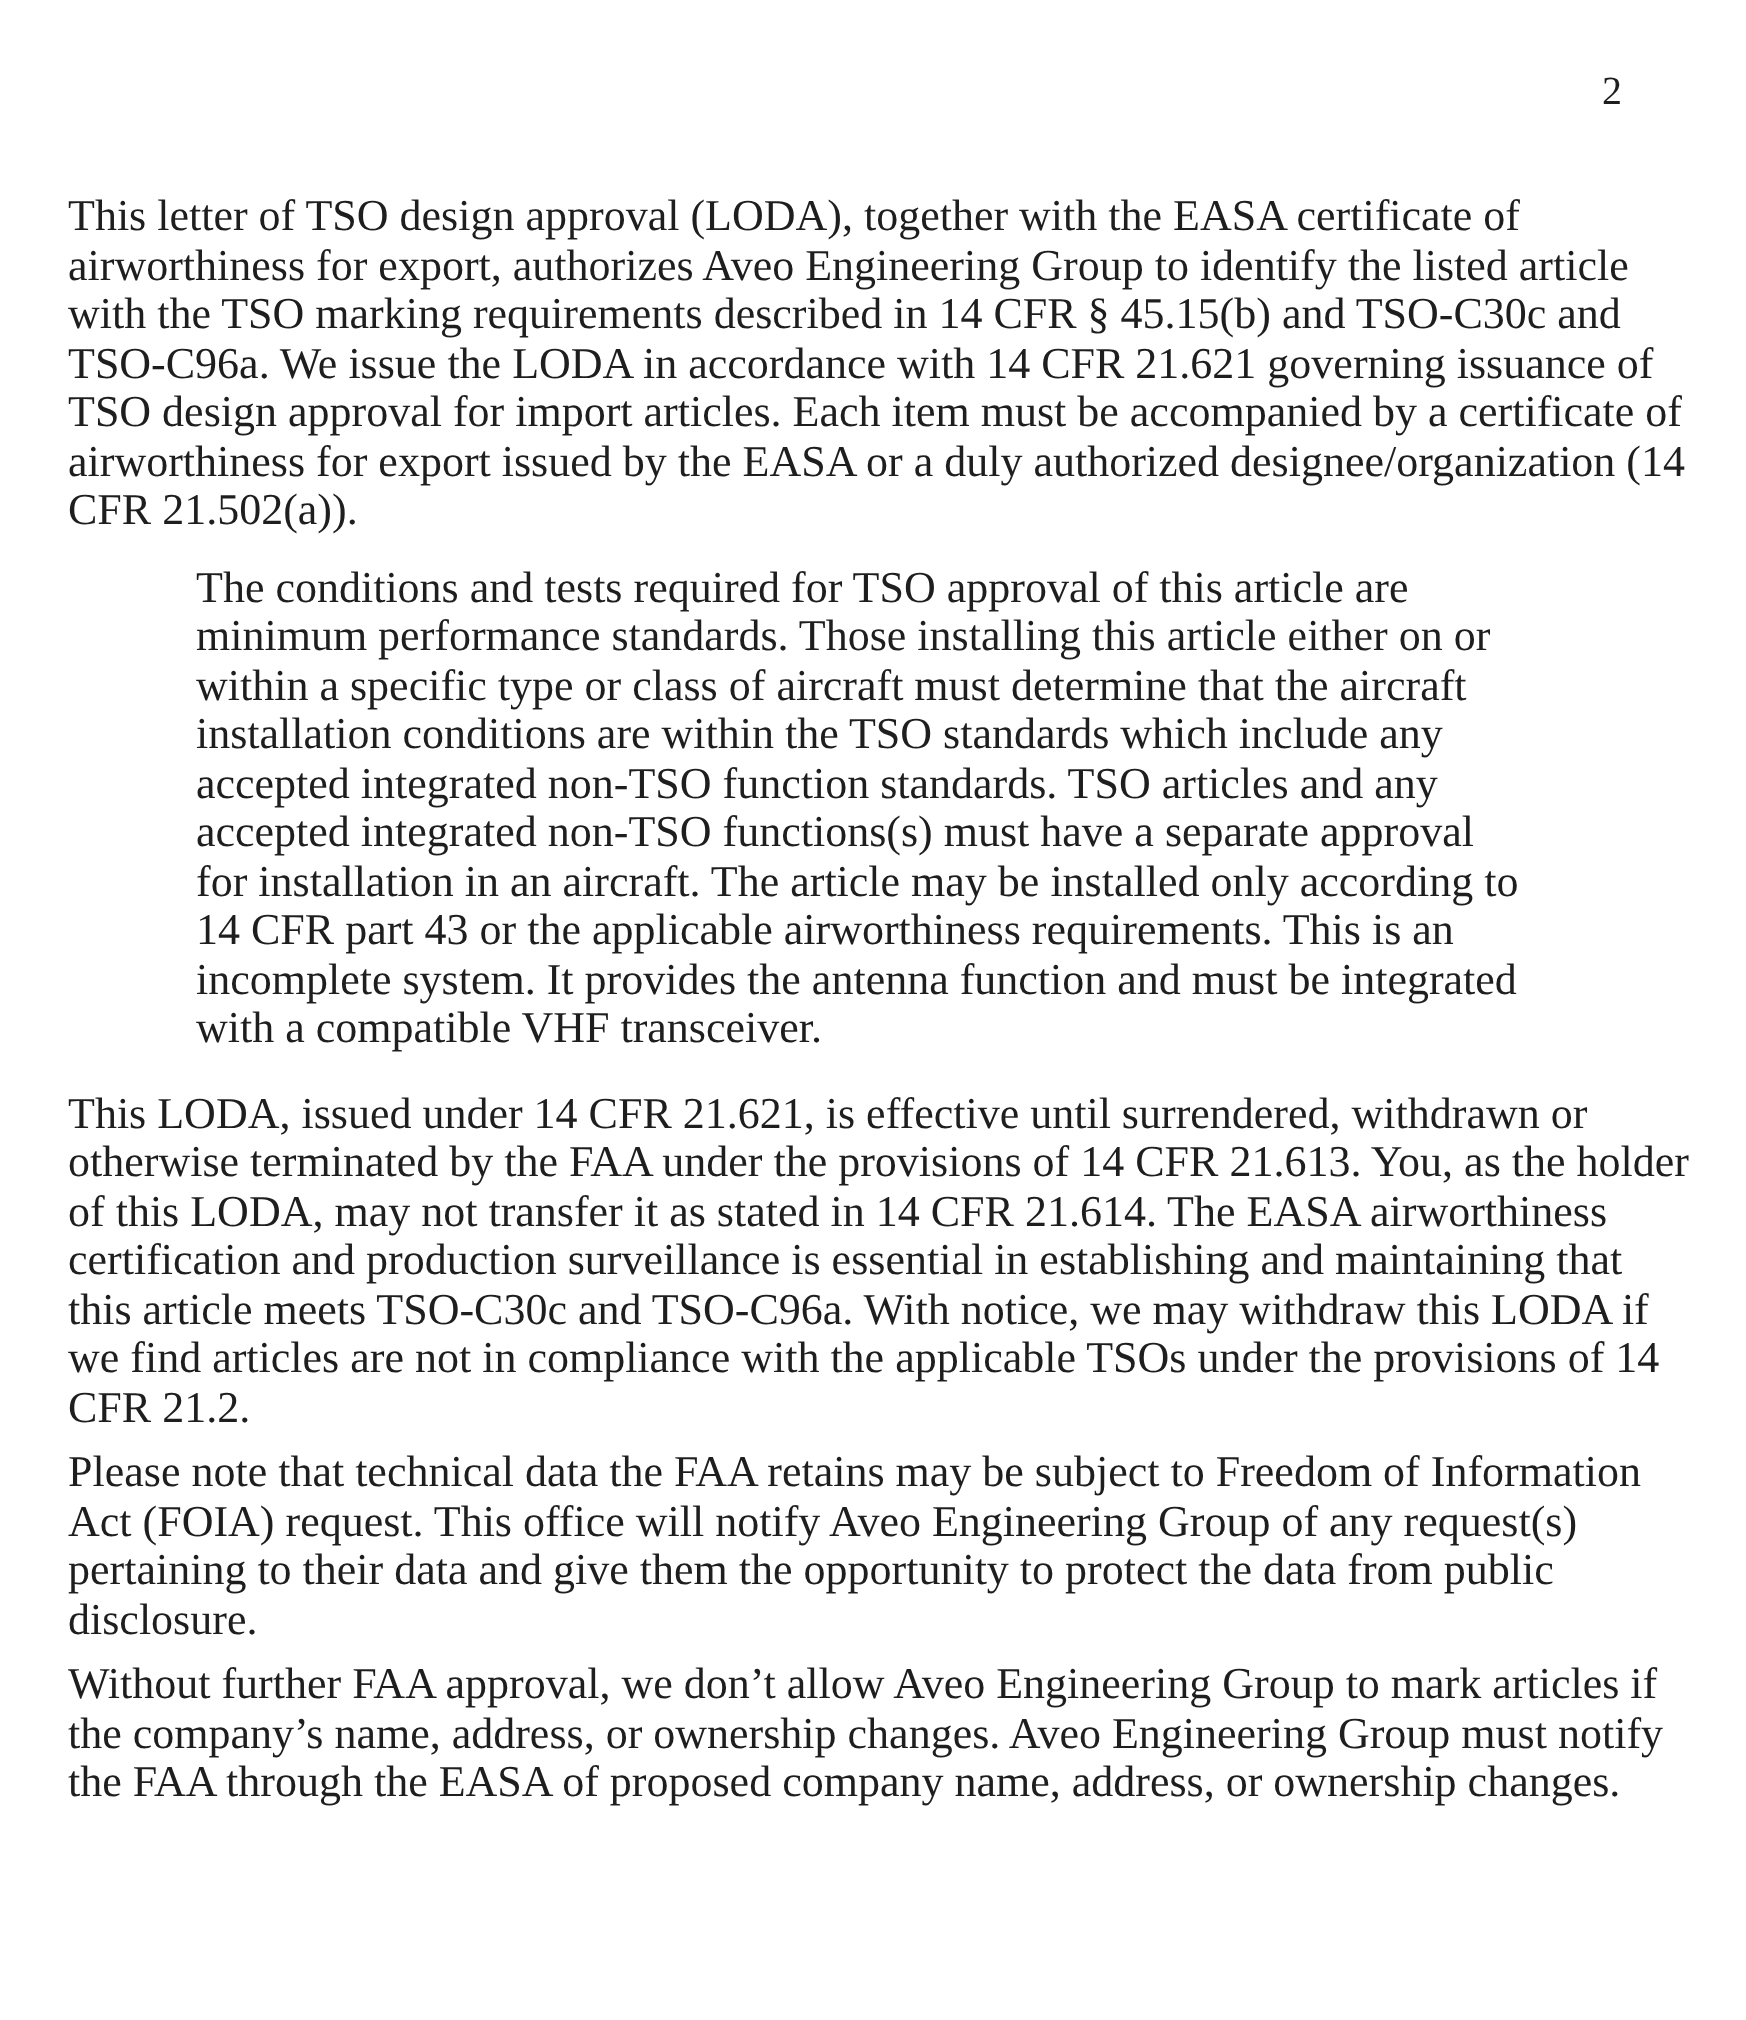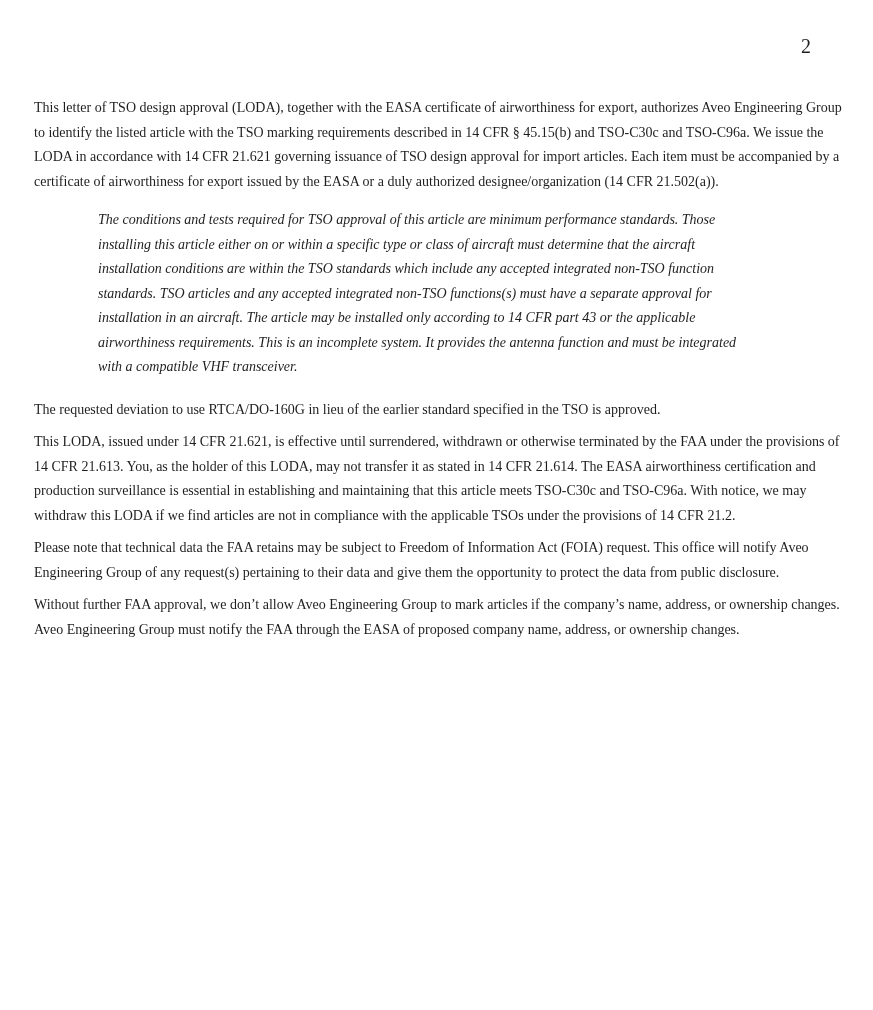--- a/index.html
+++ b/index.html
@@ -22,47 +22,45 @@
     right: 62px;
     font-size: 20px;
     line-height: 24px;
     color: #1e1e1e;
   }
   .content {
     position: absolute;
     top: 96px;
     left: 34px;
     width: 814px;
-    font-size: 14px;
+    font-size: 22px;
     line-height: 24.5px;
     text-align: left;
   }
   .content p {
     margin: 0 0 8px 0;
   }
   .content p.quote {
     margin: 14px 88px 18px 64px;
-    font-style: italic;
   }
 </style>
 </head>
 <body>
 
 <div class="page">
 
   <div class="page-number">2</div>
 
   <div class="content">
 
     <p class="body">This letter of TSO design approval (LODA), together with the EASA certificate of airworthiness for export, authorizes Aveo Engineering Group to identify the listed article with the TSO marking requirements described in 14 CFR § 45.15(b) and TSO-C30c and TSO-C96a.  We issue the LODA in accordance with 14 CFR 21.621 governing issuance of TSO design approval for import articles.  Each item must be accompanied by a certificate of airworthiness for export issued by the EASA or a duly authorized designee/organization (14 CFR 21.502(a)).</p>
 
 
     <p class="quote">The conditions and tests required for TSO approval of this article are minimum performance standards.  Those installing this article either on or within a specific type or class of aircraft must determine that the aircraft installation conditions are within the TSO standards which include any accepted integrated non-TSO function standards.  TSO articles and any accepted integrated non-TSO functions(s) must have a separate approval for installation in an aircraft.  The article may be installed only according to 14 CFR part 43 or the applicable airworthiness requirements.   This is an incomplete system.  It provides the antenna function and must be integrated with a compatible VHF transceiver.</p>
 
-    <p class="body">The requested deviation to use RTCA/DO-160G in lieu of the earlier standard specified in the TSO is approved.</p>
 
     <p class="body">This LODA, issued under 14 CFR 21.621, is effective until surrendered, withdrawn or otherwise terminated by the FAA under the provisions of 14 CFR 21.613.  You, as the holder of this LODA, may not transfer it as stated in 14 CFR 21.614.  The EASA airworthiness certification and production surveillance is essential in establishing and maintaining that this article meets TSO-C30c and TSO-C96a.  With notice, we may withdraw this LODA if we find articles are not in compliance with the applicable TSOs under the provisions of 14 CFR 21.2.</p>
 
     <p class="body">Please note that technical data the FAA retains may be subject to Freedom of Information Act (FOIA) request.  This office will notify Aveo Engineering Group of any request(s) pertaining to their data and give them the opportunity to protect the data from public disclosure.</p>
 
     <p class="body">Without further FAA approval, we don’t allow Aveo Engineering Group to mark articles if the company’s name, address, or ownership changes.  Aveo Engineering Group must notify the FAA through the EASA of proposed company name, address, or ownership changes.</p>
 
   </div>
 
 </div>

